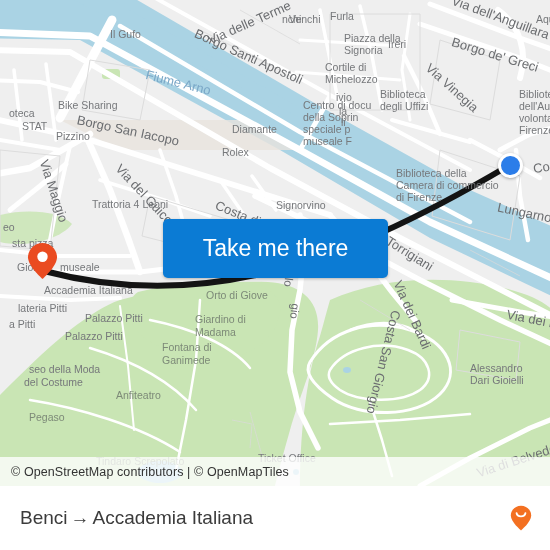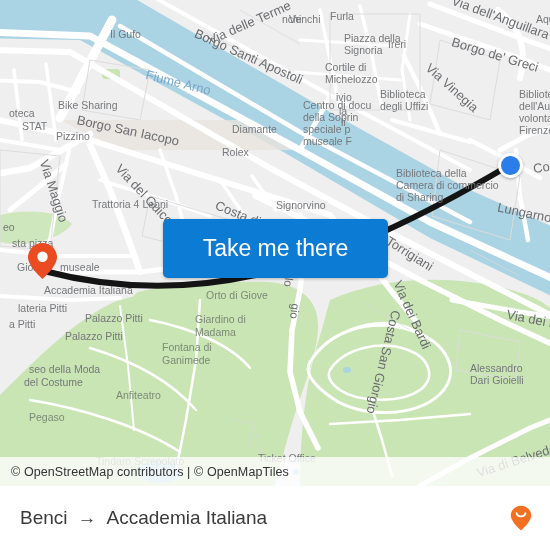--- a/index.html
+++ b/index.html
@@ -95,21 +95,21 @@
     align-items: center;
     justify-content: space-between;
     padding: 0 18px 0 20px;
     box-sizing: border-box;
   }
   #route-summary {
     display: flex;
     align-items: center;
     font-size: 19px;
     color: #3b3b3b;
-    gap: 9px;
+    gap: 2px;
     white-space: nowrap;
   }
   #route-summary .arrow {
     font-size: 19px;
     color: #3b3b3b;
     padding: 0 1px;
   }
   #brand {
     display: flex;
     align-items: center;
@@ -311,21 +311,21 @@
         <div class="map-label lbl-park" style="left: 206px; top: 283px; margin-top: 7px;">Orto di Giove</div>
         <div class="map-label lbl-park" style="left: 195px; top: 314px;">Giardino di</div>
         <div class="map-label lbl-park" style="left: 195px; top: 327px;">Madama</div>
         <div class="map-label lbl-park" style="left: 162px; top: 342px;">Fontana di</div>
         <div class="map-label lbl-park" style="left: 162px; top: 355px;">Ganimede</div>
         <div class="map-label lbl-poi" style="left: 258px; top: 453px;">Ticket Office</div>
         <div class="map-label lbl-poi" style="left: 470px; top: 363px;">Alessandro</div>
         <div class="map-label lbl-poi" style="left: 470px; top: 375px;">Dari Gioielli</div>
         <div class="map-label lbl-poi" style="left: 396px; top: 168px;">Biblioteca della</div>
         <div class="map-label lbl-poi" style="left: 396px; top: 180px;">Camera di commercio</div>
-        <div class="map-label lbl-poi" style="left: 396px; top: 192px;">di Sharing</div>
+        <div class="map-label lbl-poi" style="left: 396px; top: 192px;">di Firenze</div>
         <div class="map-label lbl-water" style="left: 145px; top: 76px; transform: rotate(14deg);">Fiume Arno</div>
         <div class="map-label lbl-street" style="left: 205px; top: 16px; transform: rotate(-24deg);">Via delle Terme</div>
         <div class="map-label lbl-street" style="left: 190px; top: 50px; transform: rotate(24deg);">Borgo Santi Apostoli</div>
         <div class="map-label lbl-street" style="left: 76px; top: 124px; transform: rotate(12deg);">Borgo San Iacopo</div>
         <div class="map-label lbl-street" style="left: 449px; top: 11px; transform: rotate(20deg);">Via dell'Anguillara</div>
         <div class="map-label lbl-street" style="left: 450px; top: 48px; transform: rotate(17deg);">Borgo de' Greci</div>
         <div class="map-label lbl-street" style="left: 419px; top: 81px; transform: rotate(42deg);">Via Vinegia</div>
         <div class="map-label lbl-street" style="left: 21px; top: 184px; transform: rotate(72deg);">Via Maggio</div>
         <div class="map-label lbl-street" style="left: 100px; top: 200px; transform: rotate(47deg);">Via del Guicciardini</div>
         <div class="map-label lbl-street" style="left: 214px; top: 207px; transform: rotate(22deg);">Costa di</div>

